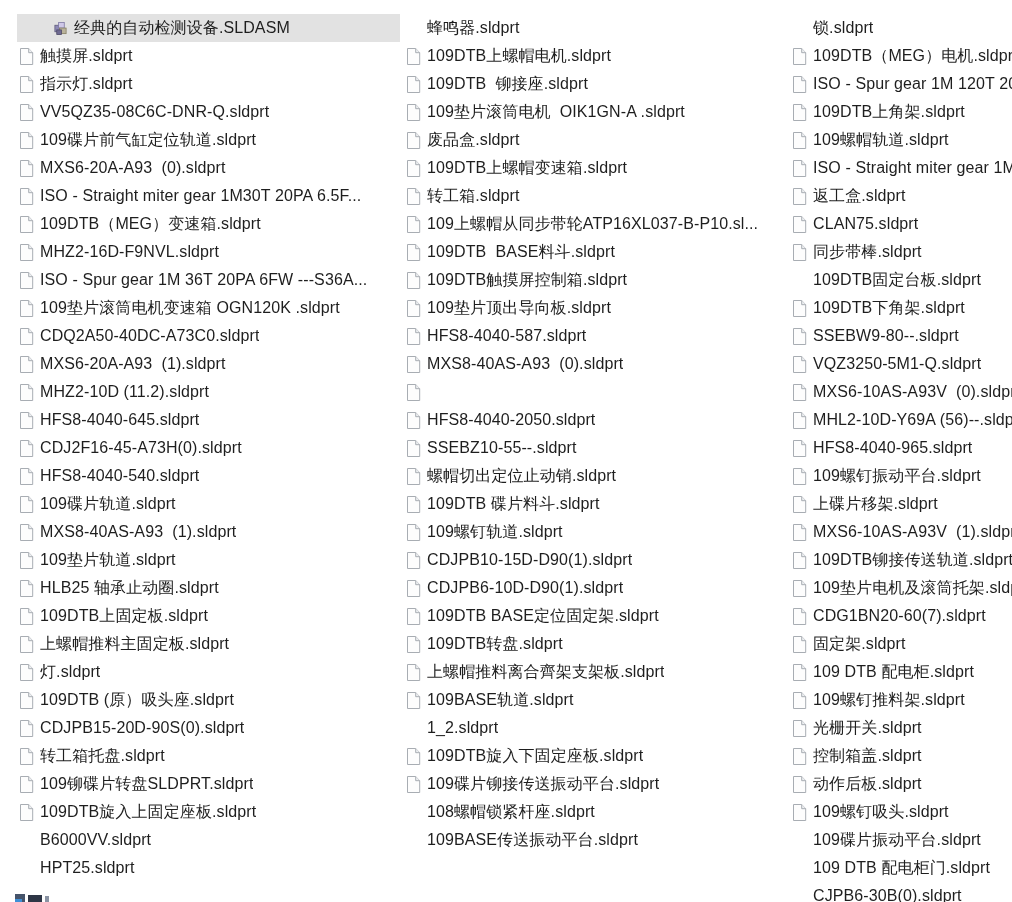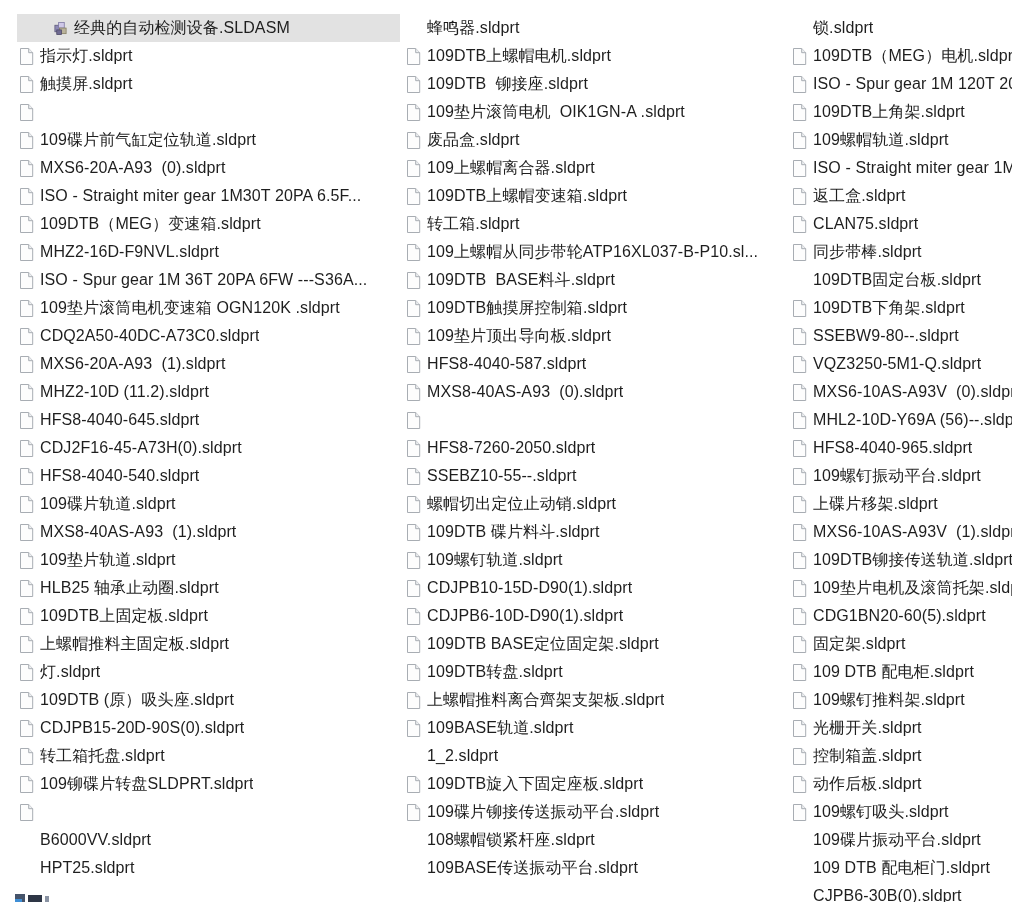--- a/index.html
+++ b/index.html
@@ -51,38 +51,39 @@
         </span>
         <span class="flabel">经典的自动检测设备.SLDASM</span>
       </div>
       <div class="file-row">
         <span class="ficon">
           <svg width="15" height="19" viewBox="0 0 15 19">
             <path d="M1.5 1.5 h8.2 l4 4.2 v11.8 h-12.2 z" fill="#fdfdfd" stroke="#a8adb3" stroke-width="1"></path>
             <path d="M9.7 1.5 v4.2 h4" fill="#eef0f2" stroke="#a8adb3" stroke-width="1"></path>
           </svg>
         </span>
+        <span class="flabel">触摸屏.sldprt</span>
+      </div>
+      <div class="file-row">
+        <span class="ficon">
+          <svg width="15" height="19" viewBox="0 0 15 19">
+            <path d="M1.5 1.5 h8.2 l4 4.2 v11.8 h-12.2 z" fill="#fdfdfd" stroke="#a8adb3" stroke-width="1"></path>
+            <path d="M9.7 1.5 v4.2 h4" fill="#eef0f2" stroke="#a8adb3" stroke-width="1"></path>
+          </svg>
+        </span>
         <span class="flabel">指示灯.sldprt</span>
       </div>
       <div class="file-row">
         <span class="ficon">
           <svg width="15" height="19" viewBox="0 0 15 19">
             <path d="M1.5 1.5 h8.2 l4 4.2 v11.8 h-12.2 z" fill="#fdfdfd" stroke="#a8adb3" stroke-width="1"></path>
             <path d="M9.7 1.5 v4.2 h4" fill="#eef0f2" stroke="#a8adb3" stroke-width="1"></path>
           </svg>
         </span>
-        <span class="flabel">触摸屏.sldprt</span>
-      </div>
-      <div class="file-row">
-        <span class="ficon">
-          <svg width="15" height="19" viewBox="0 0 15 19">
-            <path d="M1.5 1.5 h8.2 l4 4.2 v11.8 h-12.2 z" fill="#fdfdfd" stroke="#a8adb3" stroke-width="1"></path>
-            <path d="M9.7 1.5 v4.2 h4" fill="#eef0f2" stroke="#a8adb3" stroke-width="1"></path>
-          </svg>
-        </span>
+        <span class="flabel">VV5QZ35-08C6C-DNR-Q.sldprt</span>
       </div>
       <div class="file-row">
         <span class="ficon">
           <svg width="15" height="19" viewBox="0 0 15 19">
             <path d="M1.5 1.5 h8.2 l4 4.2 v11.8 h-12.2 z" fill="#fdfdfd" stroke="#a8adb3" stroke-width="1"></path>
             <path d="M9.7 1.5 v4.2 h4" fill="#eef0f2" stroke="#a8adb3" stroke-width="1"></path>
           </svg>
         </span>
         <span class="flabel">109碟片前气缸定位轨道.sldprt</span>
       </div>
@@ -293,20 +294,21 @@
         </span>
         <span class="flabel">109铆碟片转盘SLDPRT.sldprt</span>
       </div>
       <div class="file-row">
         <span class="ficon">
           <svg width="15" height="19" viewBox="0 0 15 19">
             <path d="M1.5 1.5 h8.2 l4 4.2 v11.8 h-12.2 z" fill="#fdfdfd" stroke="#a8adb3" stroke-width="1"></path>
             <path d="M9.7 1.5 v4.2 h4" fill="#eef0f2" stroke="#a8adb3" stroke-width="1"></path>
           </svg>
         </span>
+        <span class="flabel">109DTB旋入上固定座板.sldprt</span>
       </div>
       <div class="file-row">
         <span class="ficon"></span>
         <span class="flabel">B6000VV.sldprt</span>
       </div>
       <div class="file-row">
         <span class="ficon"></span>
         <span class="flabel">HPT25.sldprt</span>
       </div>
     </div>
@@ -351,29 +353,20 @@
         </span>
         <span class="flabel">废品盒.sldprt</span>
       </div>
       <div class="file-row">
         <span class="ficon">
           <svg width="15" height="19" viewBox="0 0 15 19">
             <path d="M1.5 1.5 h8.2 l4 4.2 v11.8 h-12.2 z" fill="#fdfdfd" stroke="#a8adb3" stroke-width="1"></path>
             <path d="M9.7 1.5 v4.2 h4" fill="#eef0f2" stroke="#a8adb3" stroke-width="1"></path>
           </svg>
         </span>
-        <span class="flabel">109上螺帽离合器.sldprt</span>
-      </div>
-      <div class="file-row">
-        <span class="ficon">
-          <svg width="15" height="19" viewBox="0 0 15 19">
-            <path d="M1.5 1.5 h8.2 l4 4.2 v11.8 h-12.2 z" fill="#fdfdfd" stroke="#a8adb3" stroke-width="1"></path>
-            <path d="M9.7 1.5 v4.2 h4" fill="#eef0f2" stroke="#a8adb3" stroke-width="1"></path>
-          </svg>
-        </span>
         <span class="flabel">109DTB上螺帽变速箱.sldprt</span>
       </div>
       <div class="file-row">
         <span class="ficon">
           <svg width="15" height="19" viewBox="0 0 15 19">
             <path d="M1.5 1.5 h8.2 l4 4.2 v11.8 h-12.2 z" fill="#fdfdfd" stroke="#a8adb3" stroke-width="1"></path>
             <path d="M9.7 1.5 v4.2 h4" fill="#eef0f2" stroke="#a8adb3" stroke-width="1"></path>
           </svg>
         </span>
         <span class="flabel">转工箱.sldprt</span>
@@ -440,21 +433,21 @@
           </svg>
         </span>
       </div>
       <div class="file-row">
         <span class="ficon">
           <svg width="15" height="19" viewBox="0 0 15 19">
             <path d="M1.5 1.5 h8.2 l4 4.2 v11.8 h-12.2 z" fill="#fdfdfd" stroke="#a8adb3" stroke-width="1"></path>
             <path d="M9.7 1.5 v4.2 h4" fill="#eef0f2" stroke="#a8adb3" stroke-width="1"></path>
           </svg>
         </span>
-        <span class="flabel">HFS8-7260-2050.sldprt</span>
+        <span class="flabel">HFS8-4040-2050.sldprt</span>
       </div>
       <div class="file-row">
         <span class="ficon">
           <svg width="15" height="19" viewBox="0 0 15 19">
             <path d="M1.5 1.5 h8.2 l4 4.2 v11.8 h-12.2 z" fill="#fdfdfd" stroke="#a8adb3" stroke-width="1"></path>
             <path d="M9.7 1.5 v4.2 h4" fill="#eef0f2" stroke="#a8adb3" stroke-width="1"></path>
           </svg>
         </span>
         <span class="flabel">SSEBZ10-55--.sldprt</span>
       </div>
@@ -750,21 +743,21 @@
         </span>
         <span class="flabel">109垫片电机及滚筒托架.sldprt</span>
       </div>
       <div class="file-row">
         <span class="ficon">
           <svg width="15" height="19" viewBox="0 0 15 19">
             <path d="M1.5 1.5 h8.2 l4 4.2 v11.8 h-12.2 z" fill="#fdfdfd" stroke="#a8adb3" stroke-width="1"></path>
             <path d="M9.7 1.5 v4.2 h4" fill="#eef0f2" stroke="#a8adb3" stroke-width="1"></path>
           </svg>
         </span>
-        <span class="flabel">CDG1BN20-60(5).sldprt</span>
+        <span class="flabel">CDG1BN20-60(7).sldprt</span>
       </div>
       <div class="file-row">
         <span class="ficon">
           <svg width="15" height="19" viewBox="0 0 15 19">
             <path d="M1.5 1.5 h8.2 l4 4.2 v11.8 h-12.2 z" fill="#fdfdfd" stroke="#a8adb3" stroke-width="1"></path>
             <path d="M9.7 1.5 v4.2 h4" fill="#eef0f2" stroke="#a8adb3" stroke-width="1"></path>
           </svg>
         </span>
         <span class="flabel">固定架.sldprt</span>
       </div>

